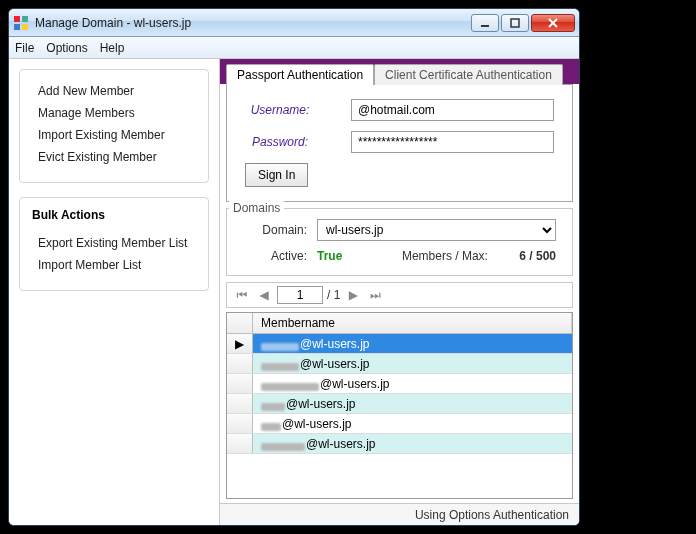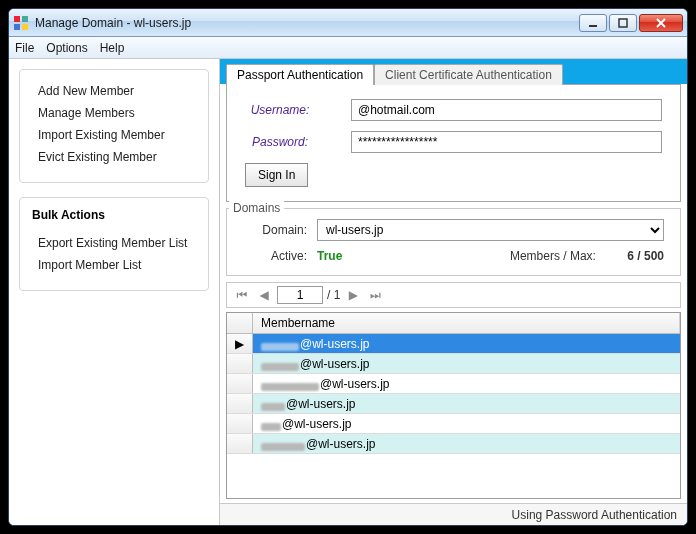--- a/index.html
+++ b/index.html
@@ -1,33 +1,33 @@
 <!DOCTYPE html>
 <html><head>
 <meta charset="utf-8">
 <style>
 * { box-sizing: border-box; margin: 0; padding: 0; font-family: "Segoe UI", Tahoma, sans-serif; font-size: 12px; }
 body { background: #000; width: 696px; height: 534px; padding: 8px; }
-.window { width: 680px; height: 518px; background: #fff; border: 1px solid #2a3f5a; border-radius: 6px; overflow: hidden; display: flex; flex-direction: column; box-shadow: 0 0 4px rgba(0,0,0,.5); }
+.window { width: 572px; height: 518px; background: #fff; border: 1px solid #2a3f5a; border-radius: 6px; overflow: hidden; display: flex; flex-direction: column; box-shadow: 0 0 4px rgba(0,0,0,.5); }
 .titlebar { height: 28px; background: linear-gradient(to bottom,#eaf3fb,#cfe3f7 45%,#b9d5f0 46%,#d7e9f9); display: flex; align-items: center; padding: 0 4px; border-bottom: 1px solid #7a9abf; }
 .titlebar .icon { width: 16px; height: 16px; margin-right: 6px; display:flex; }
 .titlebar .title { flex: 1; color: #1a1a1a; }
 .winbtns { display: flex; gap: 2px; }
 .winbtn { width: 28px; height: 18px; border: 1px solid #6b8bb0; border-radius: 3px; display:flex; align-items:center; justify-content:center; background: linear-gradient(to bottom,#f6fafd,#d3e4f5); }
 .winbtn.close { width: 44px; background: linear-gradient(to bottom,#f08d7d,#e34b3a 45%,#d22e1c 46%,#e95c4b); border-color:#8a2e21; color:#fff; }
 .winbtn svg { display:block; }
 .menubar { height: 22px; background: linear-gradient(to bottom,#f7fbff,#e3eef9); border-bottom: 1px solid #c9c9c9; display:flex; align-items:center; padding: 0 6px; gap: 12px; }
 .menubar span { color:#1a1a1a; }
 .body { flex:1; display:flex; background:#fff; }
 .leftcol { width: 210px; padding: 10px; display:flex; flex-direction:column; gap: 14px; }
 .panel { border:1px solid #d6d6d6; border-radius: 4px; padding: 10px 12px 14px; }
 .panel h3 { font-weight: bold; font-size: 12px; margin-bottom: 10px; }
 .panel .item { color:#222; padding: 4px 0 4px 6px; }
 .rightcol { flex:1; display:flex; flex-direction:column; border-left: 1px solid #c9c9c9; }
-.tabs { display:flex; padding: 4px 6px 0; background:#0ea5e9; }
+.tabs { display:flex; padding: 4px 6px 0; background:#701a75; }
 .tab { border:1px solid #a7a7a7; border-bottom:none; padding: 3px 10px; background:#fff; position:relative; top:1px; border-radius: 2px 2px 0 0; }
 .tab.inactive { background:#f1f1f1; color:#555; }
 .tabpage { border:1px solid #a7a7a7; margin: 0 6px 6px; padding: 14px 18px; background:#fff; }
 .frow { display:flex; align-items:center; gap: 8px; margin-bottom: 10px; }
 .frow label { width: 70px; text-align:center; color:#4c1d95;font-style:italic; }
 .frow input { flex:1; border:1px solid #9c9c9c; height: 22px; padding: 0 6px; background:#fff;margin-left:28px; }
 .signbtn { border:1px solid #8a8a8a; background: linear-gradient(to bottom,#fefefe,#e5e5e5); padding: 2px 12px; height: 24px; }
 .groupbox { border:1px solid #c9c9c9; margin: 0 6px 6px; padding: 10px 16px 12px; position:relative; }
 .groupbox .legend { position:absolute; top:-8px; left:2px; background:#fff; padding: 0 4px; color:#555; }
 .grow { display:flex; align-items:center; gap: 10px; margin-bottom: 8px; }
@@ -196,17 +196,17 @@
               <div class="rowhead"></div>
               <div class="rowcell alt">
                 <span class="blur" style="width:44px"></span>
                 <span>@wl-users.jp</span>
               </div>
             </div>
         </div>
       </div>
 
       <div class="status">
-          <span>Using Password Authentication</span>
+          <span>Using Options Authentication</span>
         </div>
     </div>
   </div>
 </div>
 
 </body></html>

